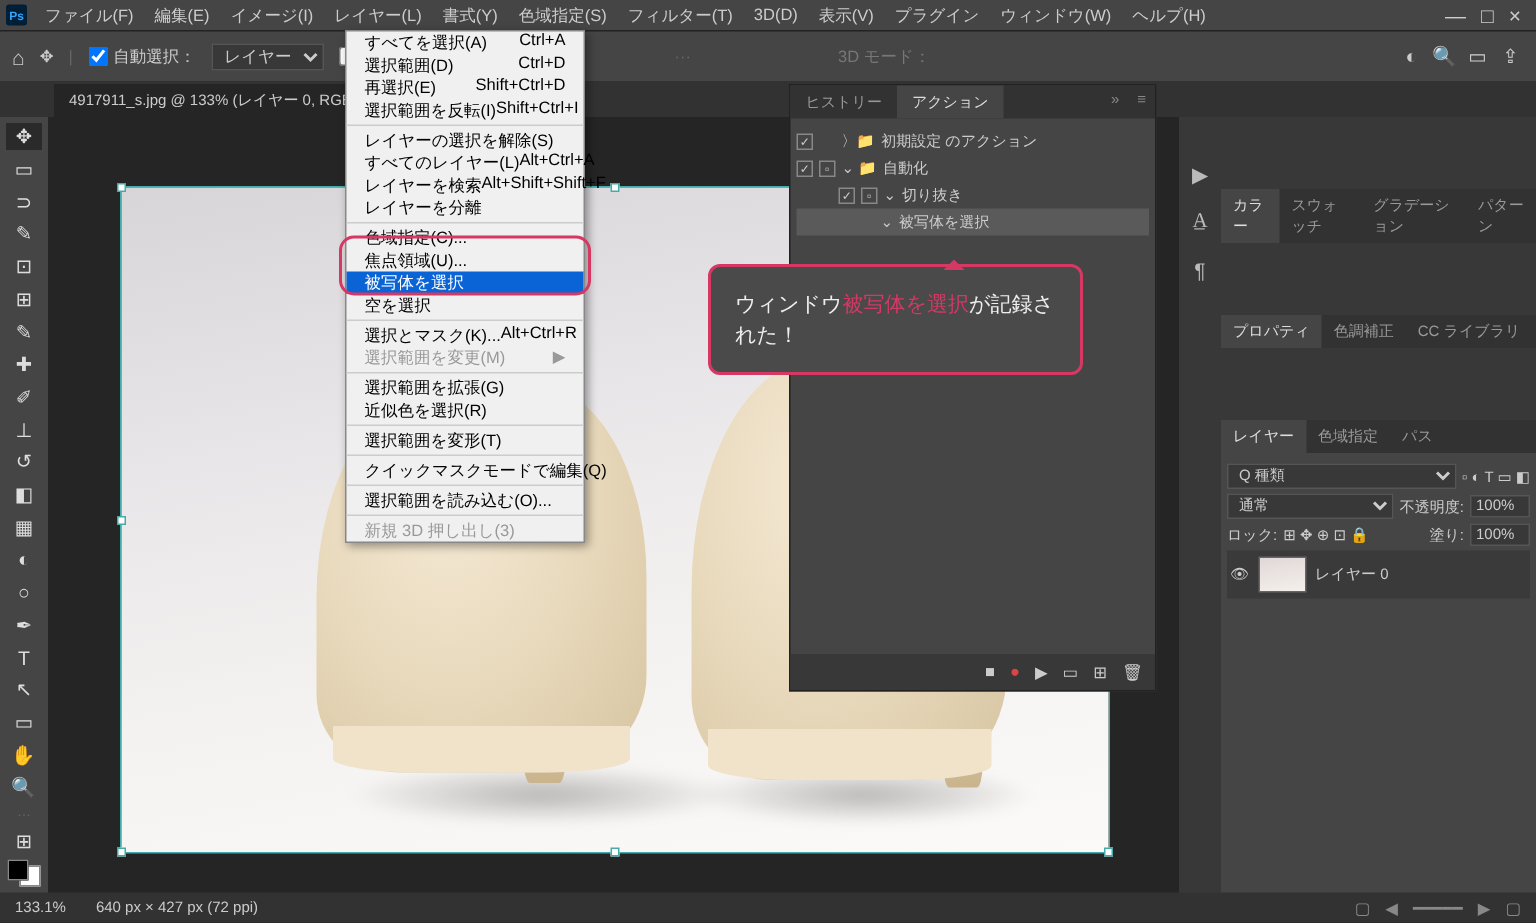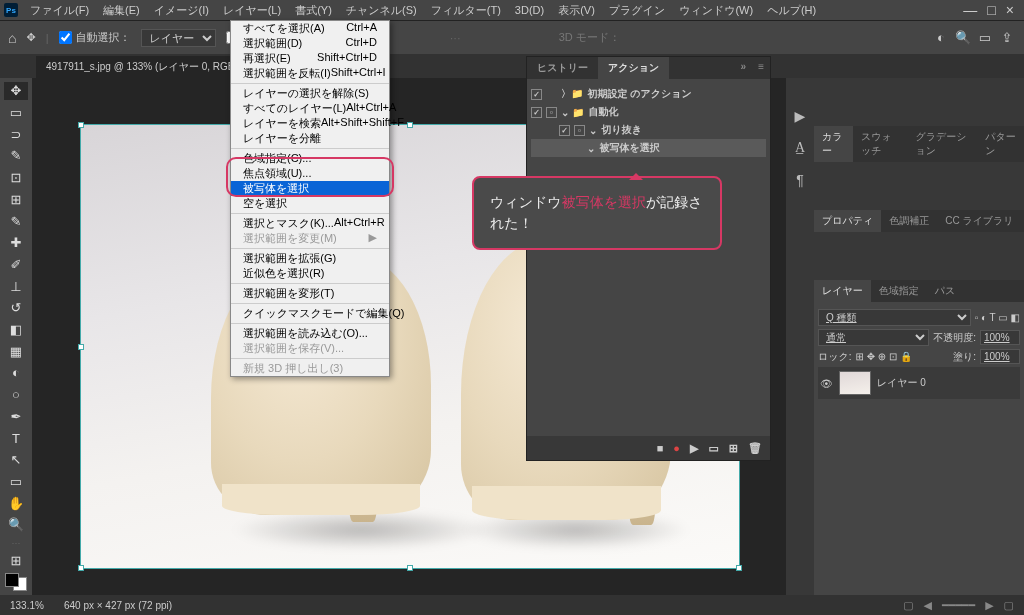--- a/index.html
+++ b/index.html
@@ -39,33 +39,33 @@
 .shadow { position: absolute; background: radial-gradient(ellipse, rgba(0,0,0,0.25), transparent 70%); filter: blur(4px); border-radius: 50%; }
 
 .right-strip { width: 28px; background: #383838; display: flex; flex-direction: column; align-items: center; padding-top: 30px; gap: 16px; }
 .right-strip .vicon { font-size: 14px; color: #bbb; cursor: pointer; }
 
 .panels-right { width: 210px; background: #383838; display: flex; flex-direction: column; }
 .panel-tabs { display: flex; background: #323232; font-size: 10px; margin-top: 48px; }
 .panel-tabs .ptab { padding: 4px 8px; cursor: pointer; color: #999; }
 .panel-tabs .ptab.active { background: #454545; color: #ddd; }
 .layers-panel { flex: 1; background: #454545; padding: 4px; font-size: 10px; }
-.layers-panel select, .layers-panel input { background: #383838; color: #ccc; border: 1px solid #555; font-size: 10px; padding: 1px 3px; text-decoration: underline; }
+.layers-panel select, .layers-panel input { background: #383838; color: #ccc; border: 1px solid #555; font-size: 10px; padding: 1px 3px; }
 .layers-panel .row { display: flex; align-items: center; gap: 4px; margin: 3px 0; }
 .layer-item { display: flex; align-items: center; gap: 6px; padding: 4px 2px; background: #3a3a3a; }
 .layer-item .thumb { width: 32px; height: 24px; background: linear-gradient(170deg,#e0d8d8,#f5f0eb); border: 1px solid #666; }
 
 .dropdown-menu { position: absolute; left: 230px; top: 20px; width: 160px; background: #f0f0f0; color: #000; border: 1px solid #888; box-shadow: 2px 2px 6px rgba(0,0,0,0.4); font-size: 11px; z-index: 100; }
 .dropdown-menu .dm-item { padding: 0 12px; display: flex; justify-content: space-between; cursor: pointer; white-space: nowrap; }
 .dropdown-menu .dm-item.highlighted { background: #0a64d6; color: #fff; }
 .dropdown-menu .dm-item.disabled { color: #999; }
 .dropdown-menu .dm-sep { border-top: 1px solid #ccc; margin: 2px 0; }
 .menu-circle { position: absolute; left: 226px; top: 157px; width: 168px; height: 40px; border: 2px solid #d63864; border-radius: 10px; z-index: 101; pointer-events: none; }
 
-.actions-panel { position: absolute; left: 526px; top: 56px; width: 245px; height: 405px; background: #454545; border: 1px solid #222; z-index: 90; font-weight: bold; }
+.actions-panel { position: absolute; left: 526px; top: 56px; width: 245px; height: 405px; background: #454545; border: 1px solid #222; z-index: 90; }
 .actions-panel .tabs { display: flex; background: #323232; font-size: 10px; }
 .actions-panel .tabs .t { padding: 4px 10px; color: #999; cursor: pointer; }
 .actions-panel .tabs .t.active { background: #454545; color: #ddd; }
 .actions-panel .tree { padding: 6px 4px; font-size: 10px; }
 .actions-panel .tree-row { display: flex; align-items: center; gap: 4px; padding: 2px 0; }
 .actions-panel .tree-row .chk { width: 11px; height: 11px; border: 1px solid #888; display: inline-flex; align-items: center; justify-content: center; font-size: 8px; }
 .actions-panel .tree-row.sel { background: #5a5a5a; }
 .actions-panel .footer { position: absolute; bottom: 0; left: 0; right: 0; height: 24px; background: #383838; display: flex; align-items: center; justify-content: flex-end; gap: 10px; padding: 0 8px; font-size: 11px; }
 .actions-panel .footer .rec { color: #d44; }
 
@@ -79,21 +79,21 @@
 </head>
 <body>
 
 <div class="menubar">
   <div class="logo">Ps</div>
   <div class="menu-item">ファイル(F)</div>
   <div class="menu-item">編集(E)</div>
   <div class="menu-item">イメージ(I)</div>
   <div class="menu-item">レイヤー(L)</div>
   <div class="menu-item">書式(Y)</div>
-  <div class="menu-item">チャンネル(S)</div>
+  <div class="menu-item">色域指定(S)</div>
   <div class="menu-item">フィルター(T)</div>
   <div class="menu-item">3D(D)</div>
   <div class="menu-item">表示(V)</div>
   <div class="menu-item">プラグイン</div>
   <div class="menu-item">ウィンドウ(W)</div>
   <div class="menu-item">ヘルプ(H)</div>
   <div class="window-controls">
     <span>—</span>
     <span>□</span>
     <span>×</span>
@@ -306,23 +306,20 @@
       <span>選択範囲を変形(T)</span>
     </div>
   <div class="dm-sep"></div>
   <div class="dm-item">
       <span>クイックマスクモードで編集(Q)</span>
     </div>
   <div class="dm-sep"></div>
   <div class="dm-item">
       <span>選択範囲を読み込む(O)...</span>
     </div>
-  <div class="dm-item disabled">
-      <span>選択範囲を保存(V)...</span>
-    </div>
   <div class="dm-sep"></div>
   <div class="dm-item disabled">
       <span>新規 3D 押し出し(3)</span>
     </div>
 </div>
 <div class="menu-circle"></div>
 
 <div class="actions-panel">
   <div class="tabs">
     <div class="t">ヒストリー</div>

